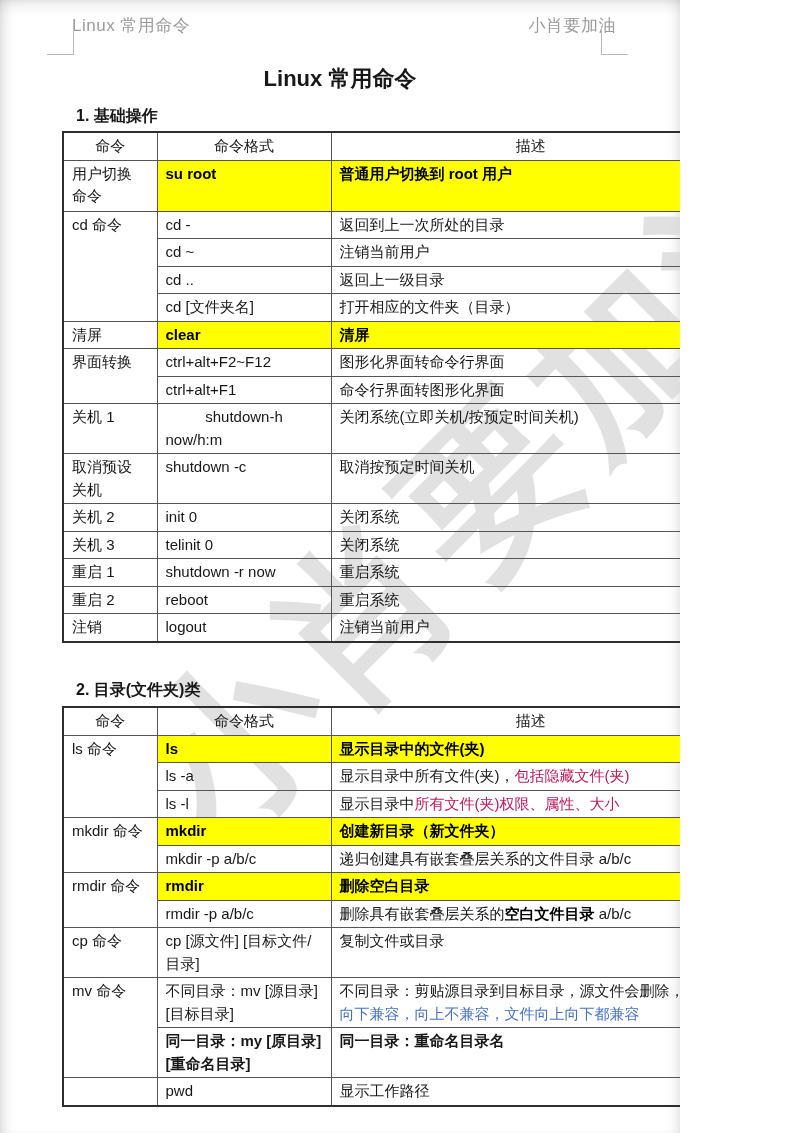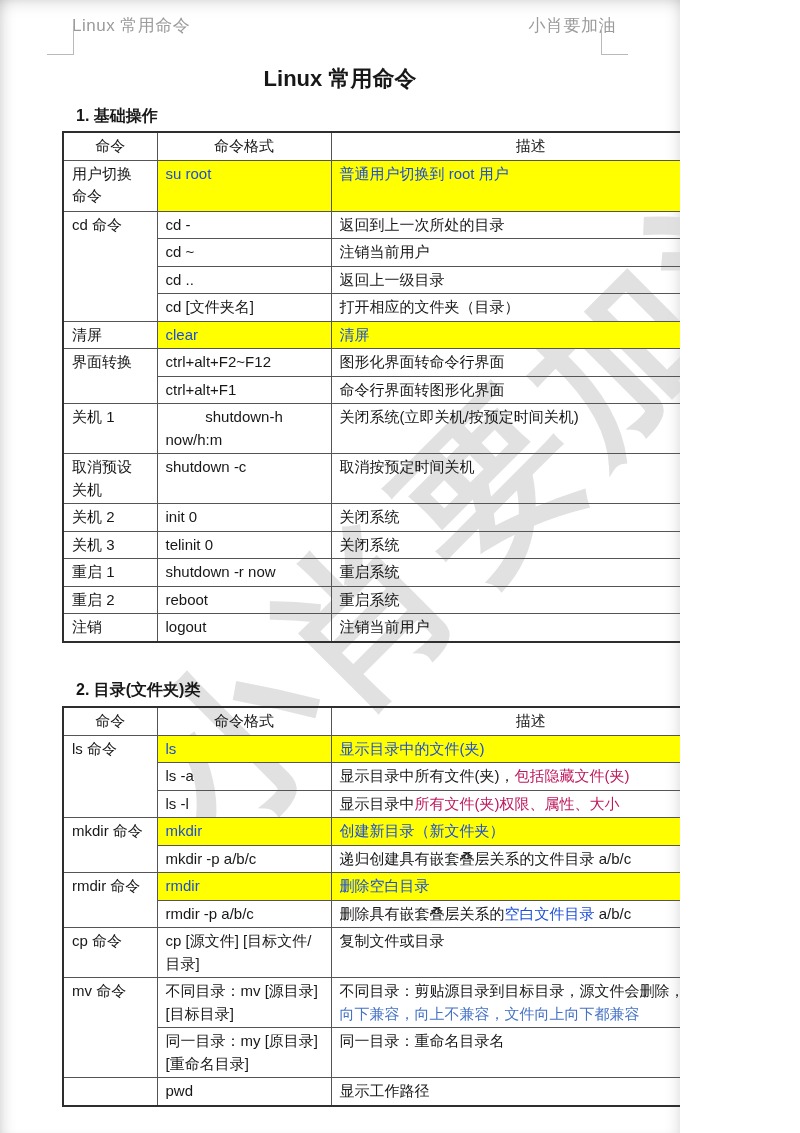--- a/index.html
+++ b/index.html
@@ -22,31 +22,31 @@
   table.cmd{position:absolute;left:62px;border-collapse:collapse;table-layout:fixed;width:668px;z-index:2;background:transparent;padding-left:8px;}
   .t1{top:131px;}
   .t2{top:706px;}
   table.cmd{border:2px solid #2e2e2e;}
   table.cmd th,table.cmd td{border:1px solid #555;padding:2px 8px;font-size:15px;line-height:1.5;
                             vertical-align:top;text-align:left;font-weight:normal;overflow:hidden;}
   tr.grp th,tr.grp td{border-top:1.8px solid #2e2e2e;}
   td.c1{text-align:center;vertical-align:middle;}
   th{text-align:center !important;height:17px;}
   .hl{background:#ffff00;}
-  .red{color:#1d4ed8;font-weight:normal;}
+  .red{color:#000000;font-weight:bold;}
   .orange{color:#be185d;}
   .blue{color:#4472c4;}
   .w4{display:inline-block;width:62px;}
   .fmt-justify{display:flex;justify-content:center;}
   tr.rh-su td{height:46px;}
   tr.rh-sm td{height:19px;}
   tr.rh-2l td{height:44px;}
   tr.rh-cp td{height:45px;}
   tr.rh-mv1 td{height:45px;}
-  tr.rh-mv2 td{height:40px;}
+  tr.rh-mv2 td{height:40px;font-weight:bold;}
   tr.rh-pwd td{height:16px;}
 </style>
 </head>
 <body>
 
 <div class="page">
 
   <div class="hdr hdr-left">Linux 常用命令</div>
   <div class="hdr hdr-right">小肖要加油</div>
   <div class="corner corner-left"></div>

